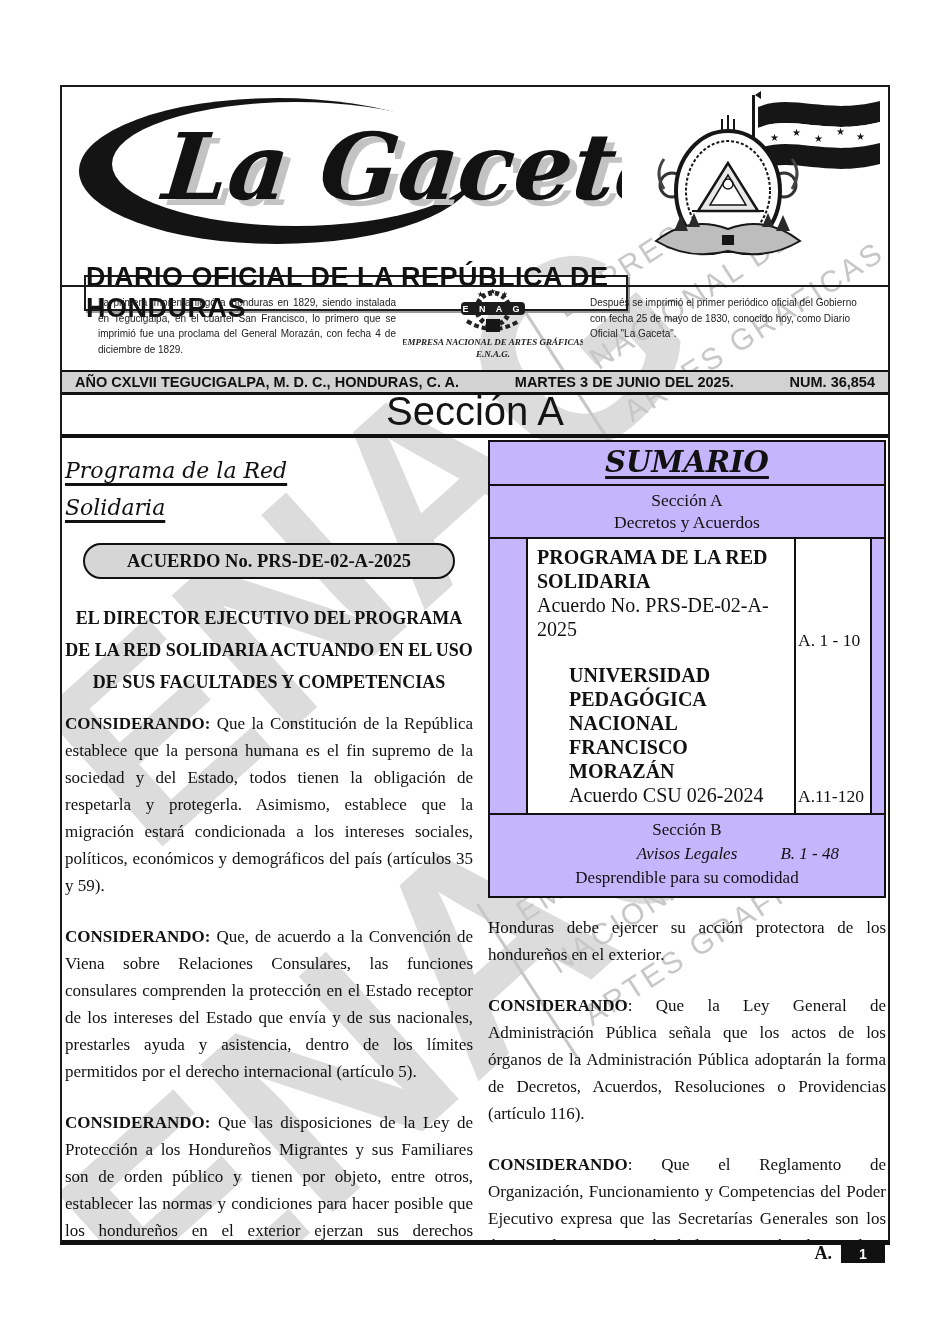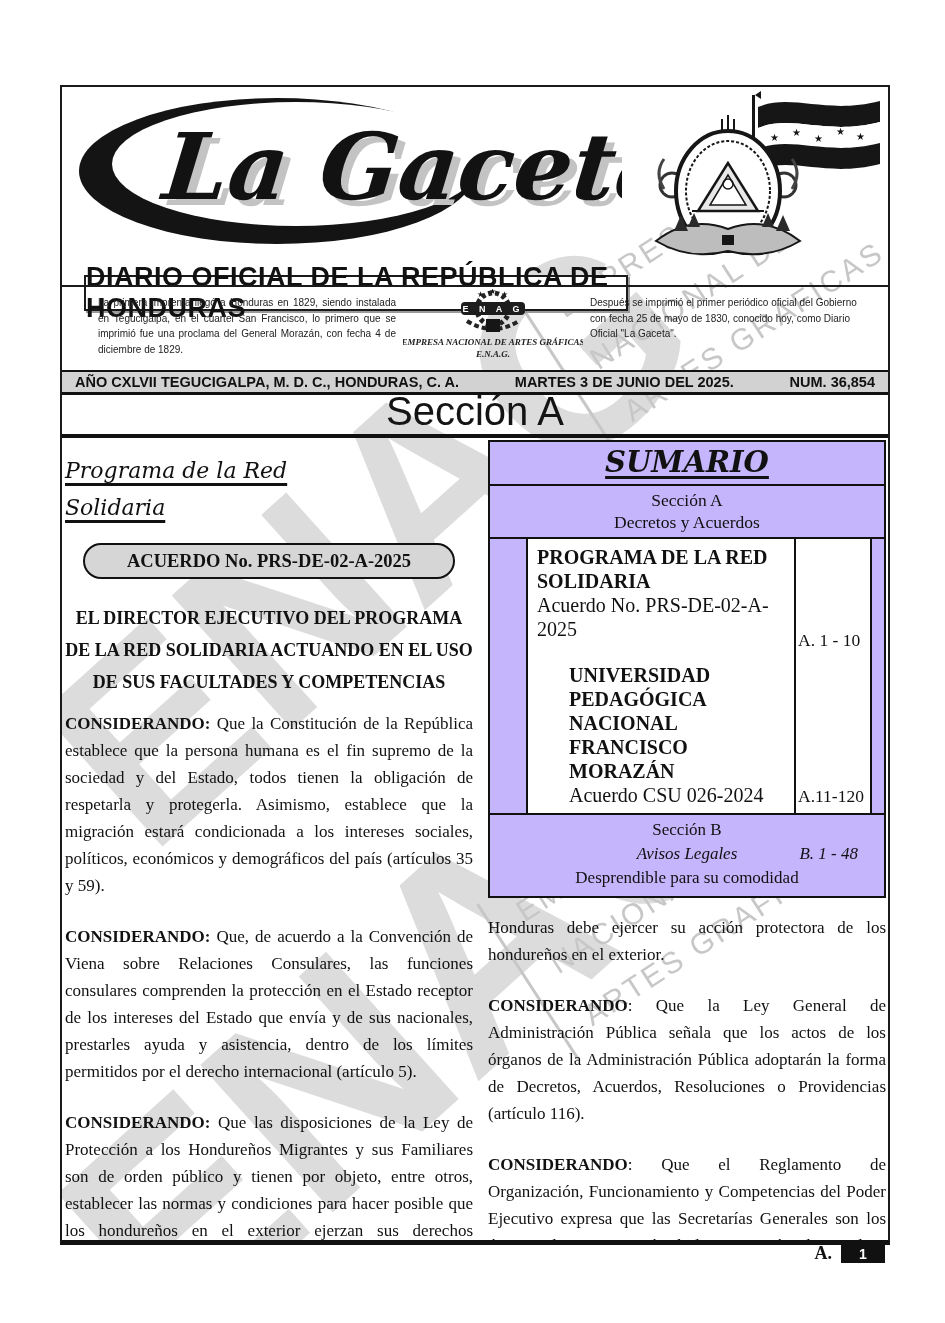--- a/index.html
+++ b/index.html
@@ -74,21 +74,21 @@
   .sum-seca{text-align:center;font-size:17.5px;line-height:22px;padding:3px 0 4px;border-bottom:2px solid #111;}
   .sum-entries{margin:0 12px 0 36px;background:#fff;border-left:2px solid #111;border-right:2px solid #111;
                display:grid;grid-template-columns:1fr 76px;}
   .sum-entry-left{padding:6px 6px 16px 9px;font-size:20px;line-height:24px;}
   .sum-entries > .sum-entry-left:nth-last-of-type(2){padding-bottom:6px;padding-left:41px;}
   .sum-entry-title{font-weight:bold;}
   .sum-entry-ref{border-left:2px solid #111;display:flex;align-items:flex-end;
                  font-size:17.5px;padding:0 2px 6px;}
   .sum-secb{border-top:2px solid #111;text-align:center;font-size:17px;line-height:24px;padding:3px 13px 6px;}
   .sum-secb-mid{position:relative;font-style:italic;}
-  .sum-secb-pages{position:absolute;right:13px;top:0;}
+  .sum-secb-pages{position:absolute;right:32px;top:0;}
 
   
   .page-footer{position:absolute;right:60px;top:1243px;display:flex;align-items:center;gap:9px;z-index:3;}
   .footer-letter{font-weight:bold;font-size:18px;}
   .page-badge{width:44px;height:19px;background:#111;color:#fff;display:flex;align-items:center;justify-content:center;
               font-family:"Liberation Sans",sans-serif;font-weight:bold;font-size:14px;}
 </style>
 </head>
 <body>
 

